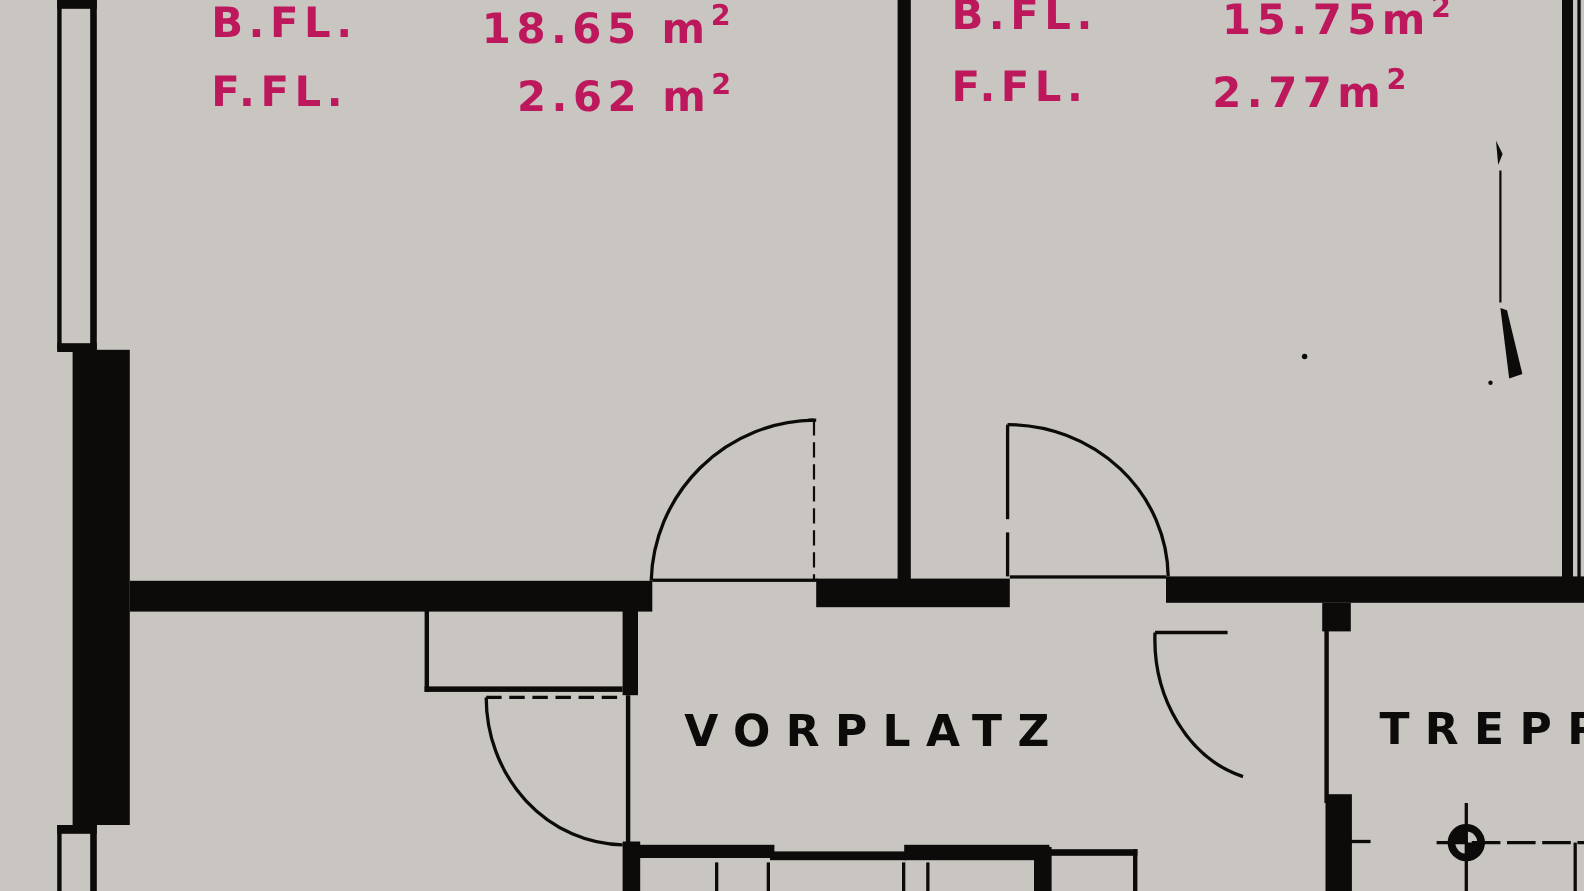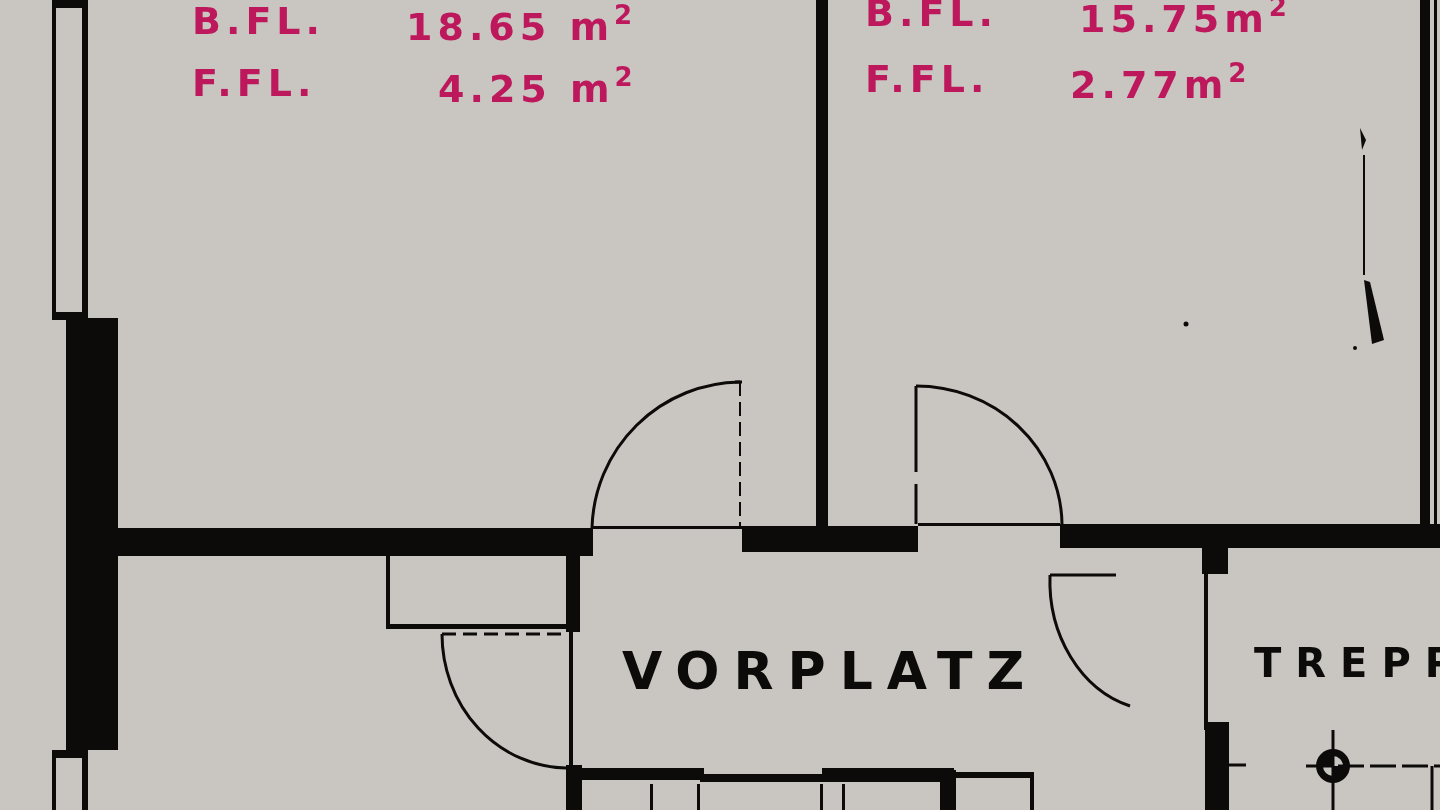--- a/index.html
+++ b/index.html
@@ -13,21 +13,21 @@
     position: absolute;
     font-family: "DejaVu Sans", sans-serif;
     font-weight: bold;
     color: #0d0b0a;
     letter-spacing: 6px;
     white-space: nowrap;
     line-height: 1;
   }
   .area-row { position: absolute; font-weight: bold; color: #be185d; white-space: nowrap; line-height: 1; font-size: 38px; letter-spacing: 5px; }
   .area-row .k { display: inline-block; }
-  .area-row .v { position: absolute; }
+  .area-row .v { position: absolute; margin-left: 32px; }
   sup { font-size: 26px; vertical-align: 16px; letter-spacing: 0; }
 </style>
 </head>
 <body>
 
 <svg id="plan" viewBox="0 0 1440 810" xmlns="http://www.w3.org/2000/svg">
   <rect x="0" y="0" width="1440" height="810" fill="#c9c6c1"></rect>
 
   <g fill="#0d0b0a">
 
@@ -124,26 +124,26 @@
     <rect x="820" y="784" width="3" height="26"></rect>
   </g>
 </svg>
 
 <div class="area-row" style="left:192px; top:2px;">
   <span class="k">B.FL.</span>
   <span class="v" style="left:214px; top:0;"><span>18.65 m</span><sup>2</sup></span>
 </div>
 <div class="area-row" style="left:192px; top:64px;">
   <span class="k">F.FL.</span>
-  <span class="v" style="left:246px; top:0;"><span>4.25 m</span><sup>2</sup></span>
+  <span class="v" style="left:246px; top:0;"><span>2.62 m</span><sup>2</sup></span>
 </div>
 
 <div class="area-row" style="left:865px; top:-6px;">
   <span class="k">B.FL.</span>
   <span class="v" style="left:214px; top:0;"><span>15.75m</span><sup>2</sup></span>
 </div>
 <div class="area-row" style="left:865px; top:60px;">
   <span class="k">F.FL.</span>
   <span class="v" style="left:205px; top:0;"><span>2.77m</span><sup>2</sup></span>
 </div>
 
-<div class="lbl" style="left:622px; top:645px; font-size:52px; letter-spacing:14px;">VORPLATZ</div>
+<div class="lbl" style="left:622px; top:645px; font-size:40px; letter-spacing:14px;">VORPLATZ</div>
 <div class="lbl" style="left:1254px; top:643px; font-size:40px; letter-spacing:14px;">TREPP</div>
 
 </body></html>

